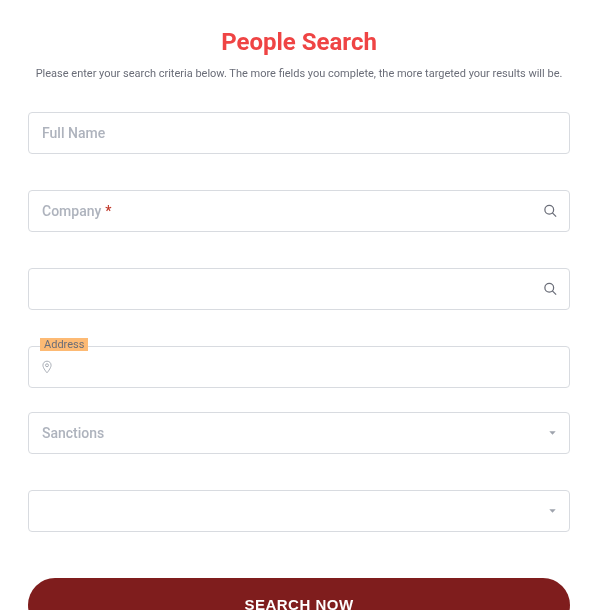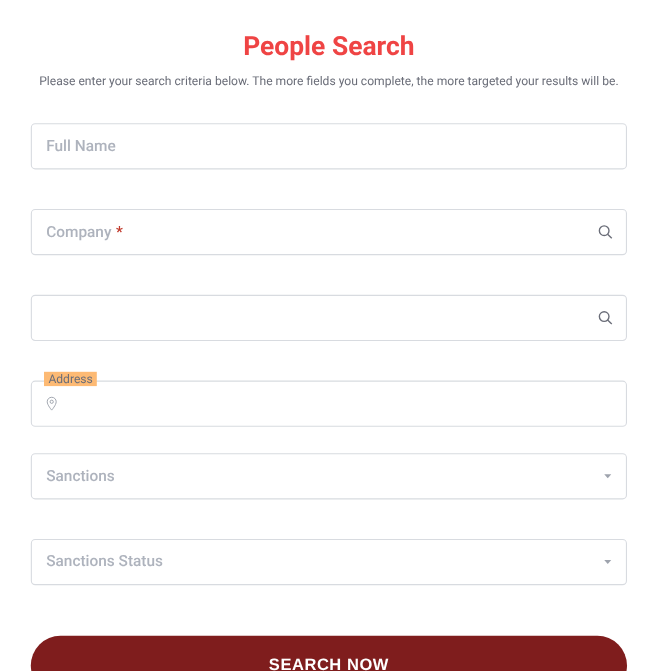--- a/index.html
+++ b/index.html
@@ -171,21 +171,20 @@
   <span class="trailing-icon chevron">
     <svg width="11" height="11" viewBox="0 0 24 24" fill="currentColor">
         <path d="M5 8l7 8 7-8z"></path>
       </svg>
   </span>
 </div>
 
 
 <div class="field">
   <div class="field-input" style="padding-right:38px;"></div>
-  <span class="field-placeholder">Sanctions Status</span>
   <span class="trailing-icon chevron">
     <svg width="11" height="11" viewBox="0 0 24 24" fill="currentColor">
         <path d="M5 8l7 8 7-8z"></path>
       </svg>
   </span>
 </div>
 
 
 <button class="search-btn">SEARCH NOW</button>
 

